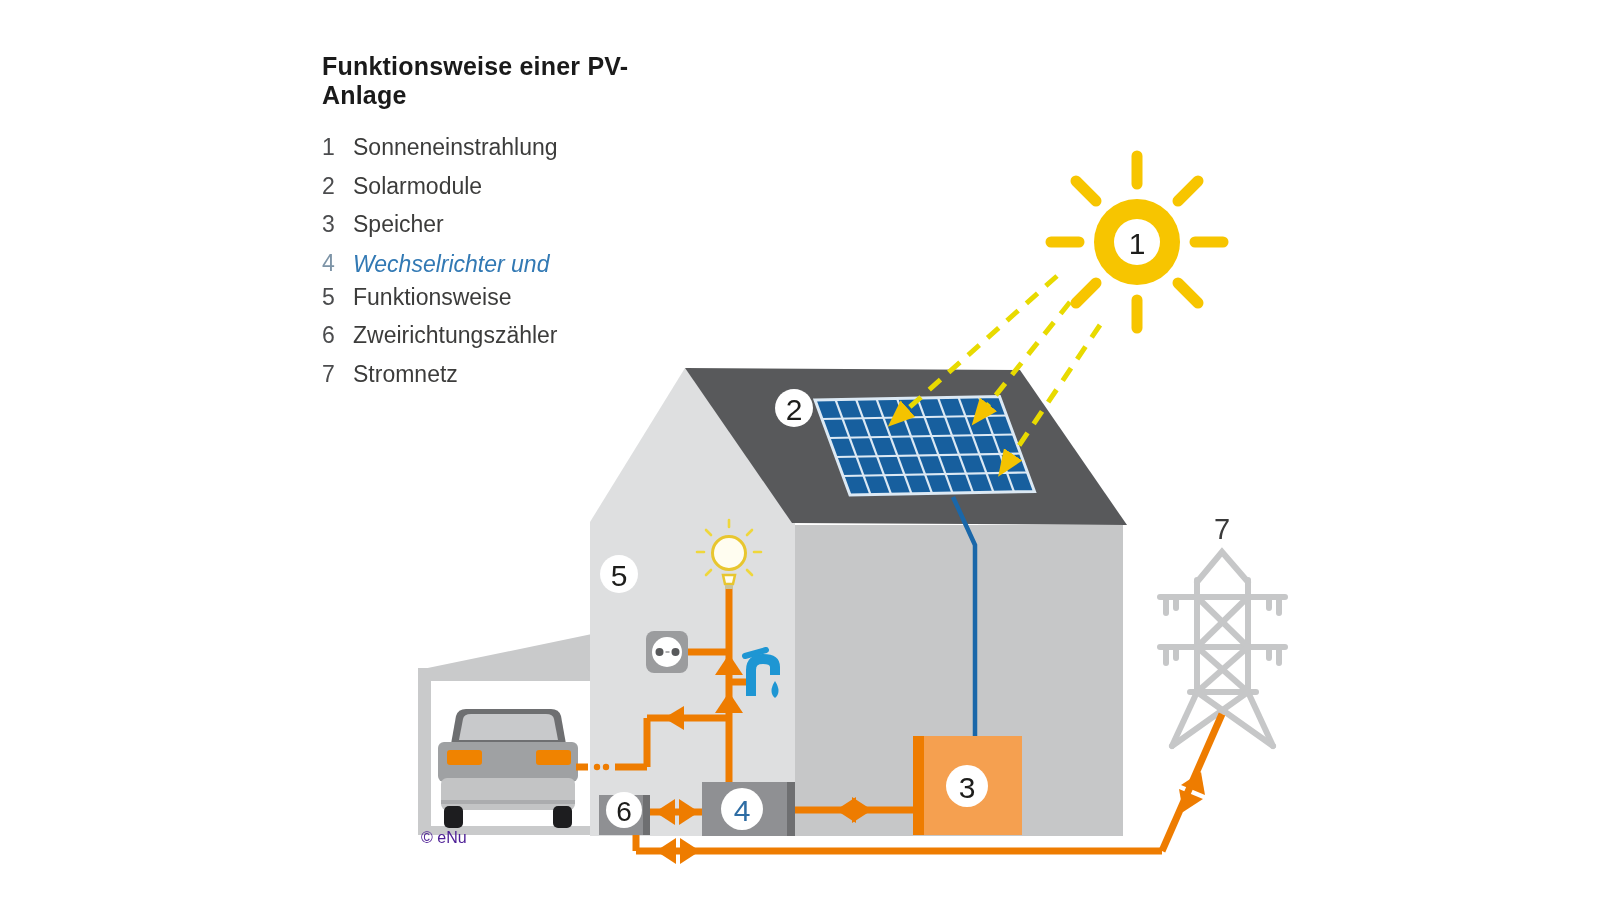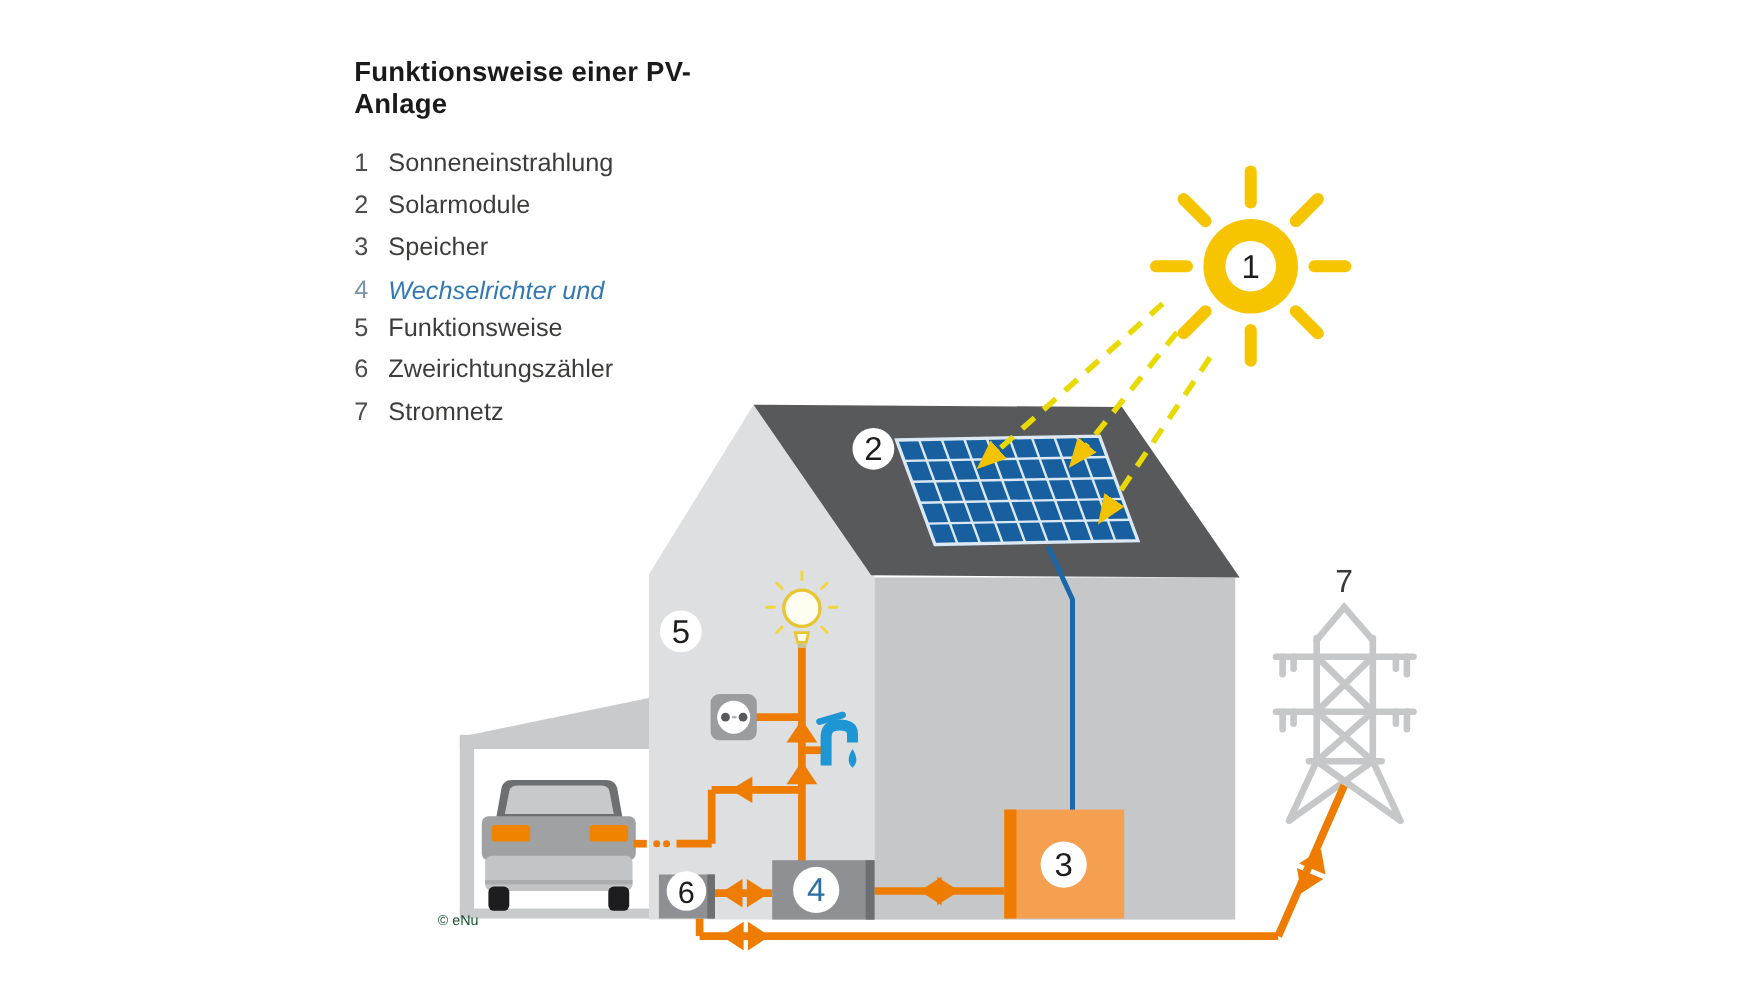--- a/index.html
+++ b/index.html
@@ -9,21 +9,21 @@
   .legend{position:absolute;left:322px;top:52px;width:360px;}
   .lg-title{font-size:25px;font-weight:700;color:#1a1a1a;margin:0 0 25px 0;letter-spacing:.2px;}
   .lg-row{display:flex;align-items:flex-start;margin-bottom:14px;font-size:23px;line-height:24.5px;}
   .lg-num{width:31px;color:#4B4C4E;flex:none;}
   .lg-label{color:#3C3C3B;}
   .lg-row-4{margin-bottom:8px;}
   .lg-row-4 .lg-label{line-height:26px;font-style:italic;}
   .lg-row-4 .lg-num{color:#7D94A7;}
   .blue1{color:#3279B4;}
   .blue2{color:#0E67B0;font-weight:700;}
-  .copyright{position:absolute;left:398px;top:829px;font-size:13px;color:#14532d;}
+  .copyright{position:absolute;left:421px;top:829px;font-size:16px;color:#4c1d95;}
   svg text{font-family:"Liberation Sans",sans-serif;}
 </style>
 </head>
 <body>
 
 <div class="stage">
 
   <svg class="scene" viewBox="0 0 1600 899">
     <defs>
       <marker id="rayArrow" markerUnits="userSpaceOnUse" markerWidth="30" markerHeight="24" refX="20" refY="11" orient="auto">

